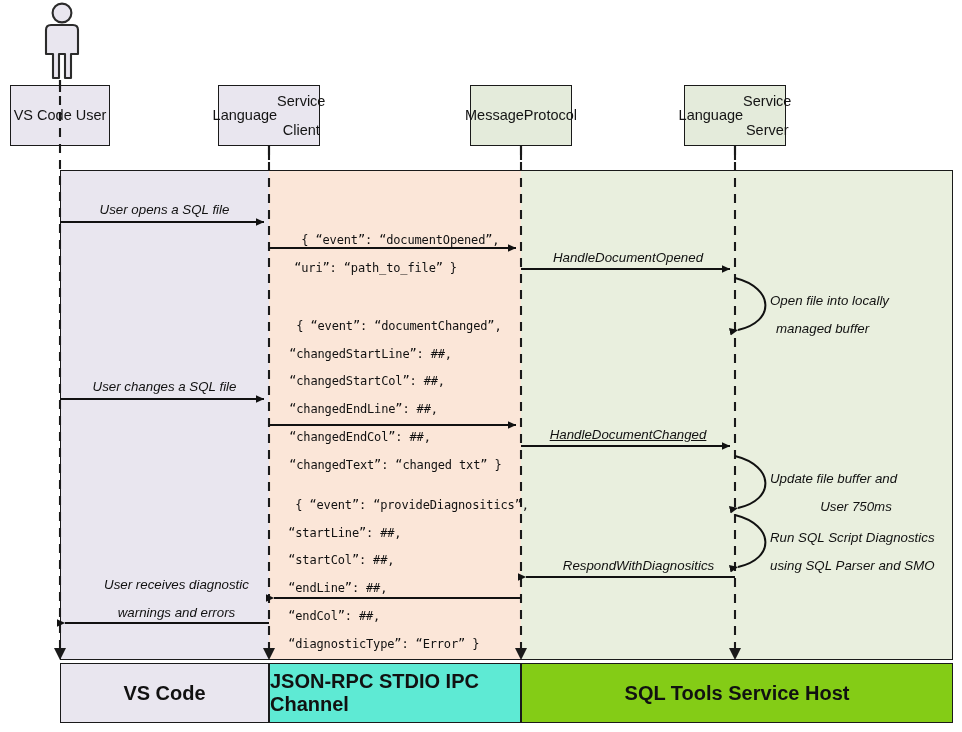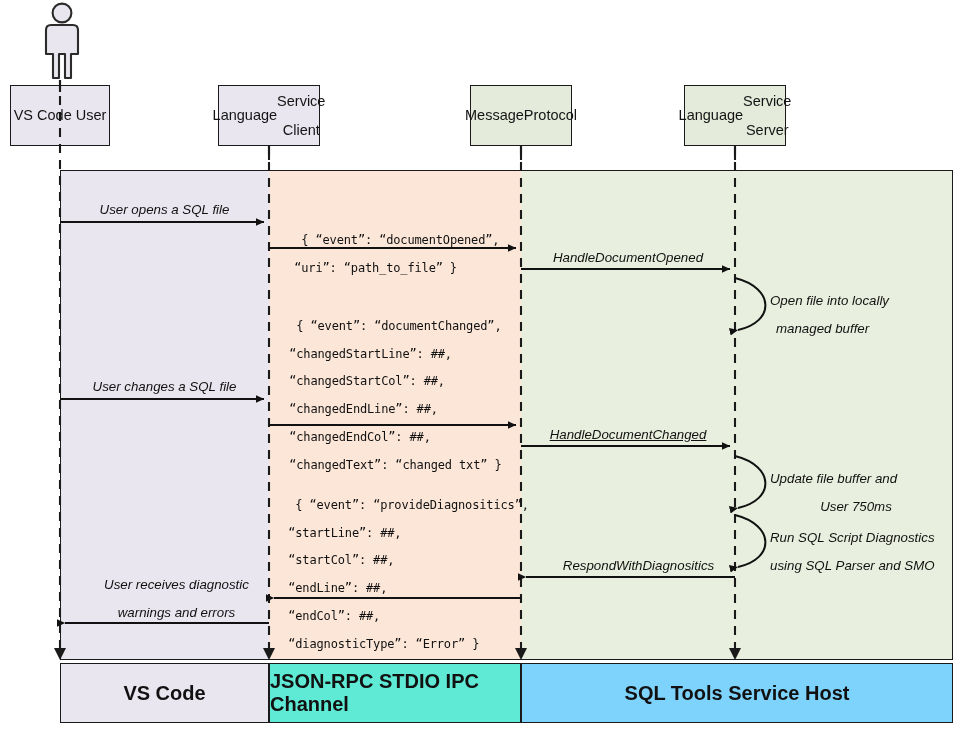--- a/index.html
+++ b/index.html
@@ -51,21 +51,21 @@
     border: 1.7px solid #1a1a1a;
     display: flex;
     align-items: center;
     justify-content: center;
     font-weight: bold;
     font-size: 20px;
     color: #111;
   }
   .foot-box.lav { background:#e9e6ef; }
   .foot-box.peach { background:#5eead4; }
-  .foot-box.grn { background:#7dd3fc; }
+  .foot-box.grn { background:#84cc16; }
 
   
   .msg-label {
     font-style: italic;
     font-size: 13.3px;
     color: #111;
     text-align: center;
     line-height: 1.68;
     white-space: nowrap;
   }

